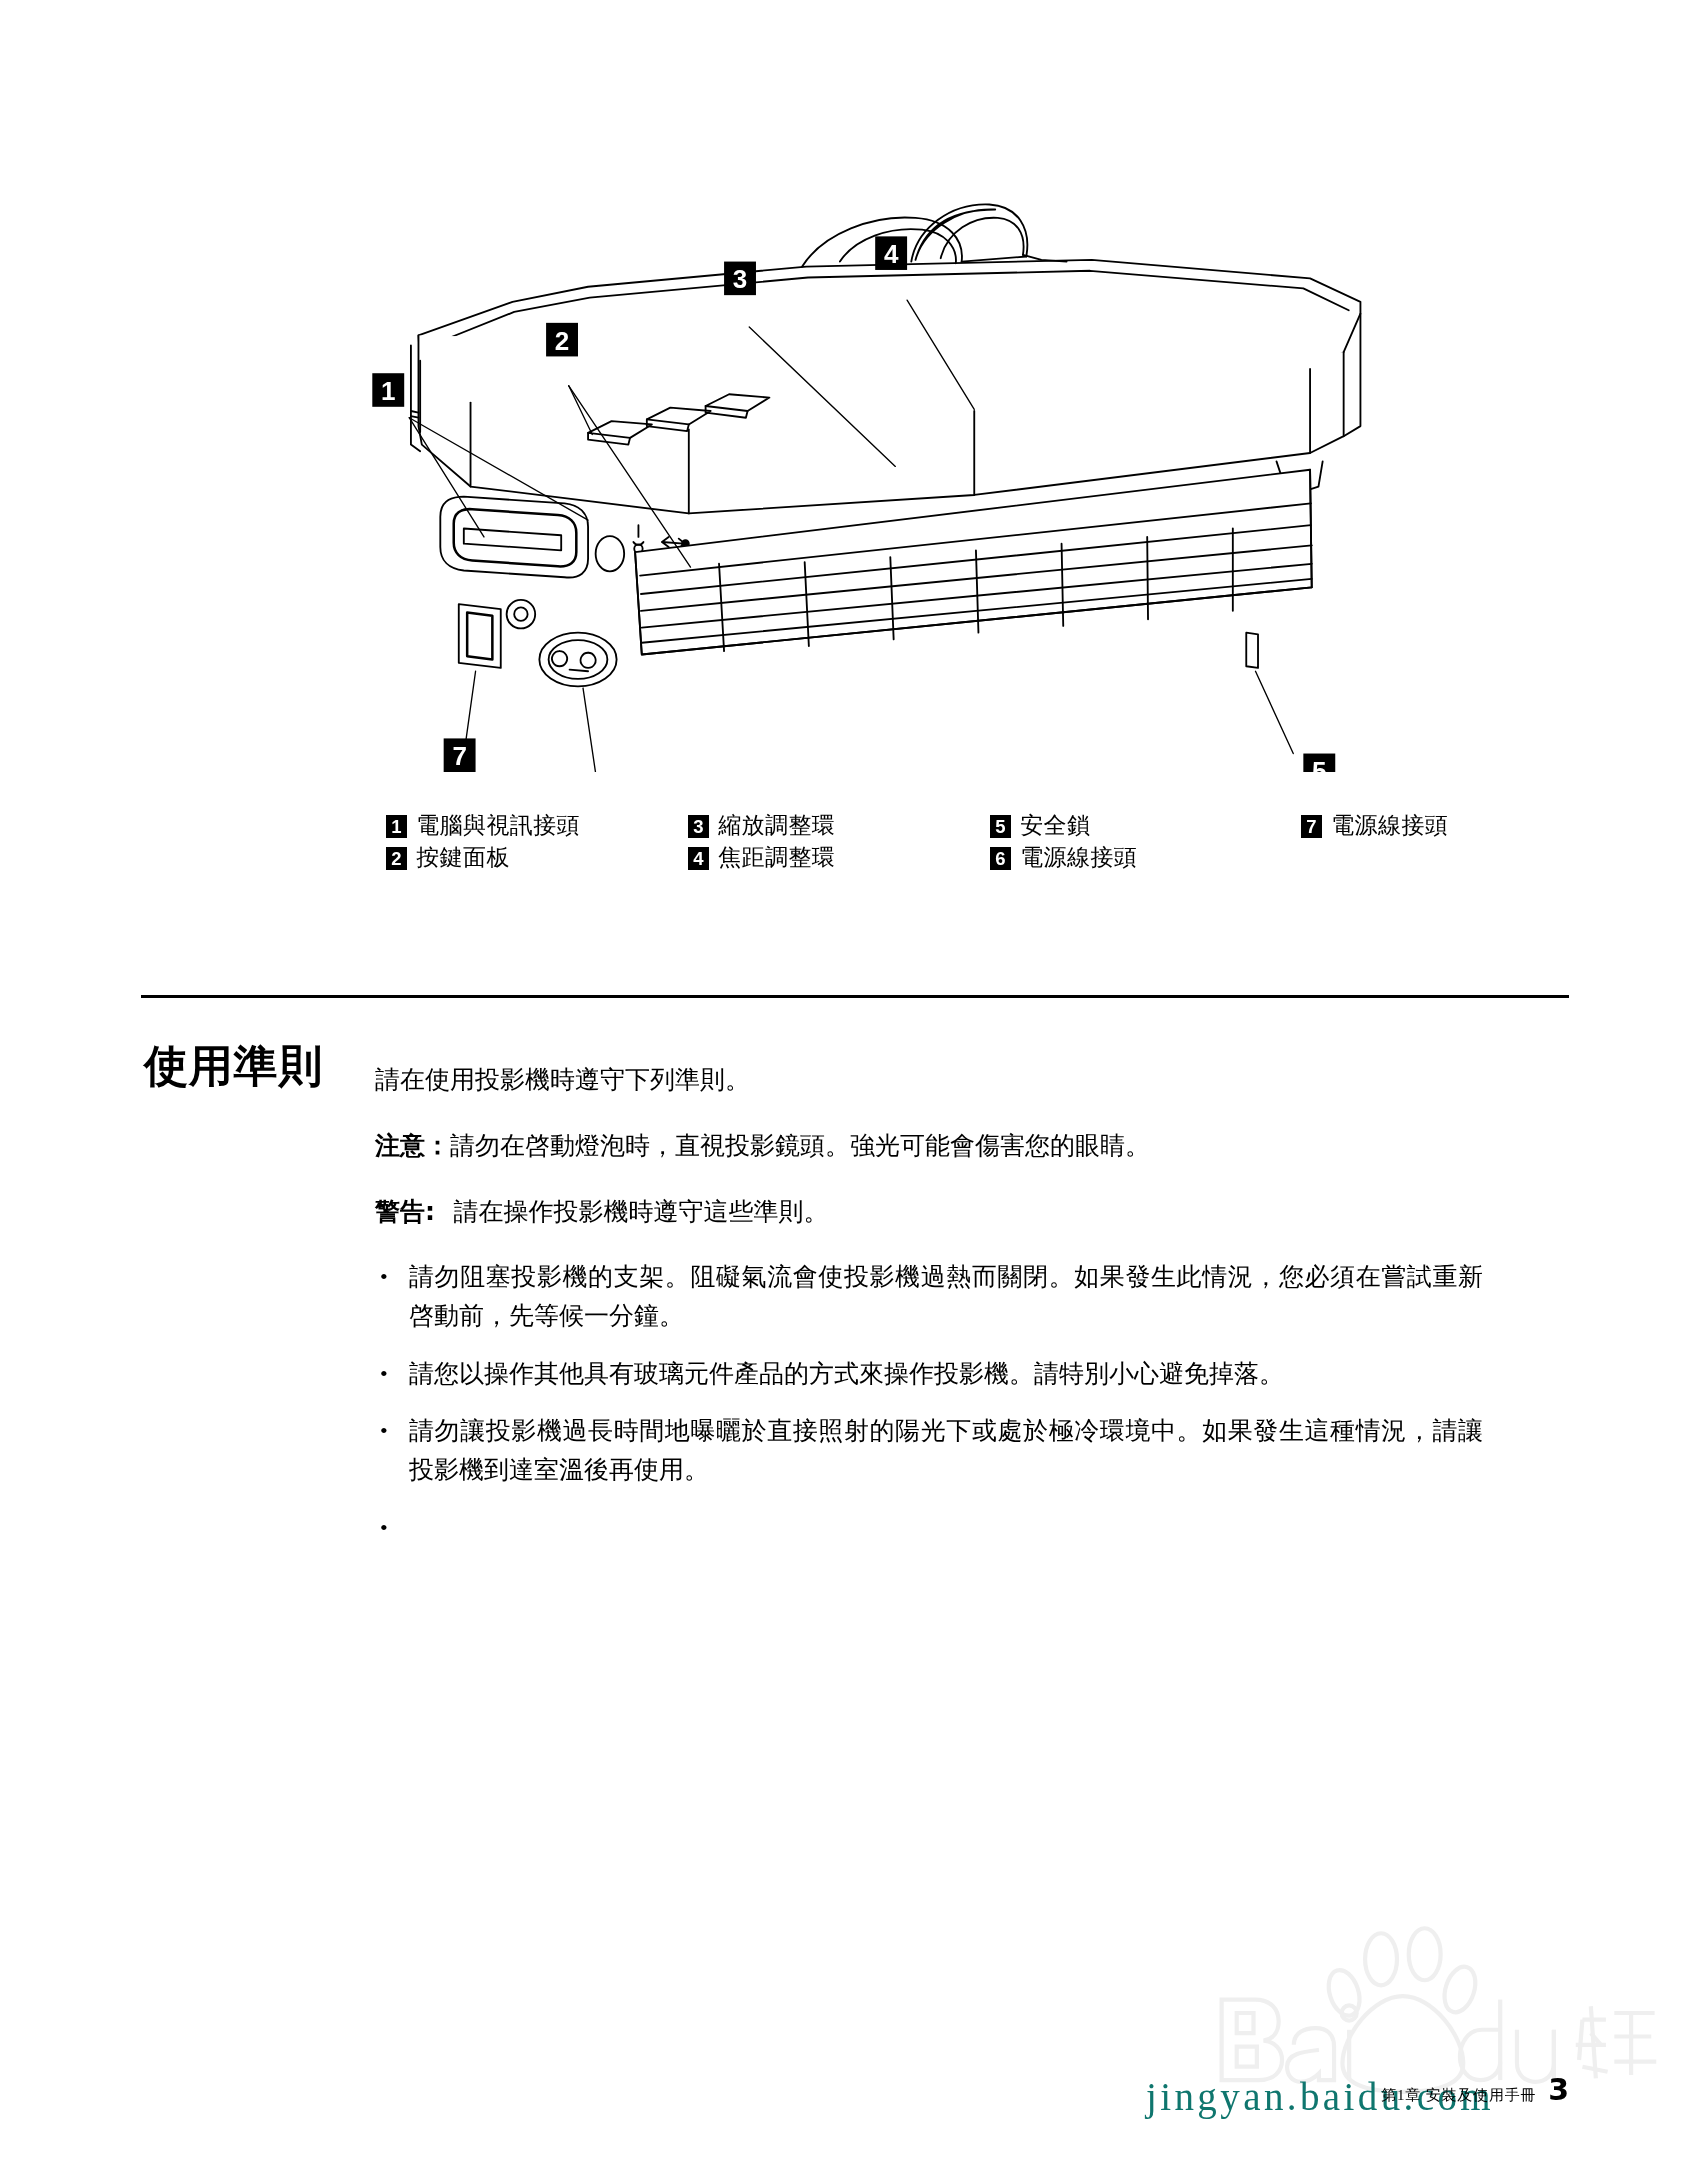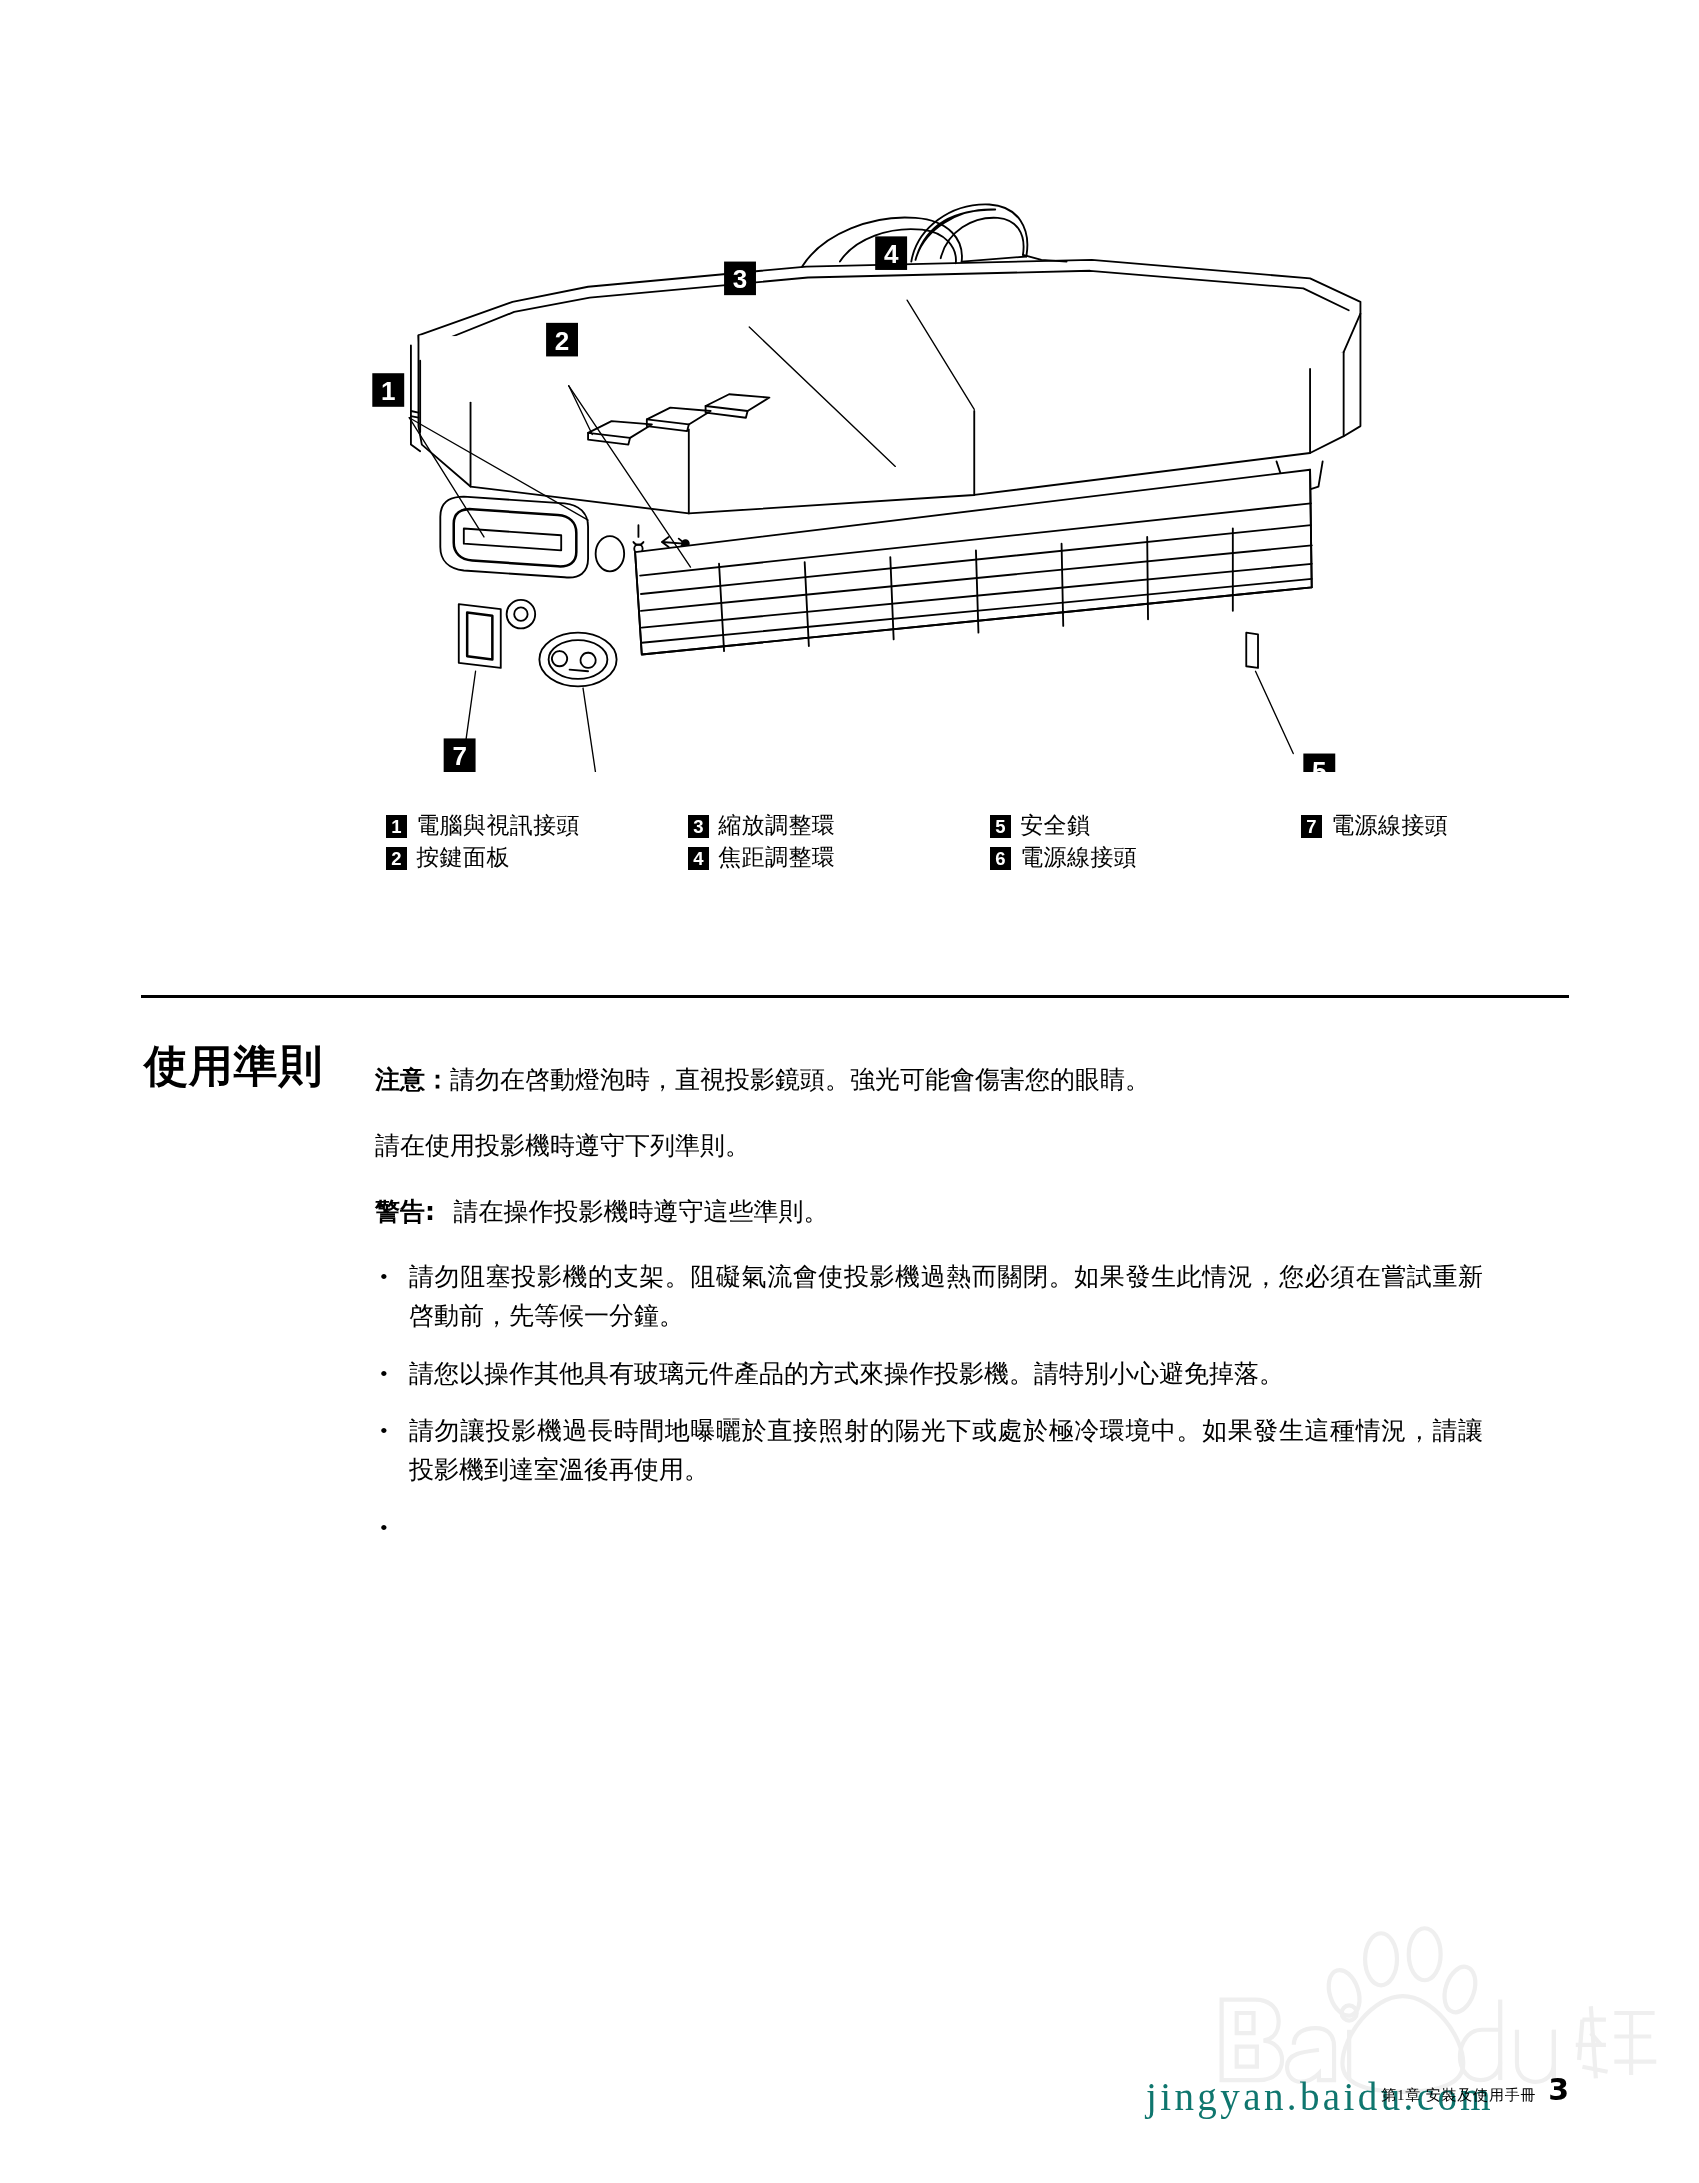--- a/index.html
+++ b/index.html
@@ -349,25 +349,25 @@
       <span class="legend-label">電源線接頭</span>
     </div>
     <div class="legend-cell empty"></div>
   </div>
 
   <div class="section-rule"></div>
   <h2 class="section-heading">使用準則</h2>
 
   <div class="body-col">
 
+    <p class="para">請在使用投影機時遵守下列準則。</p>
+
     <p class="para">
       <span class="lead">注意：</span><span>請勿在啓動燈泡時，直視投影鏡頭。強光可能會傷害您的眼睛。</span>
     </p>
-
-    <p class="para">請在使用投影機時遵守下列準則。</p>
 
     <p class="para warning">
       <span class="lead">警告:</span><span class="warn-gap"></span><span>請在操作投影機時遵守這些準則。</span>
     </p>
 
     <ul class="bullets">
       <li>
         <span class="dot">•</span>
         <span>請勿阻塞投影機的支架。阻礙氣流會使投影機過熱而關閉。如果發生此情況，您必須在嘗試重新啓動前，先等候一分鐘。</span>
       </li>

